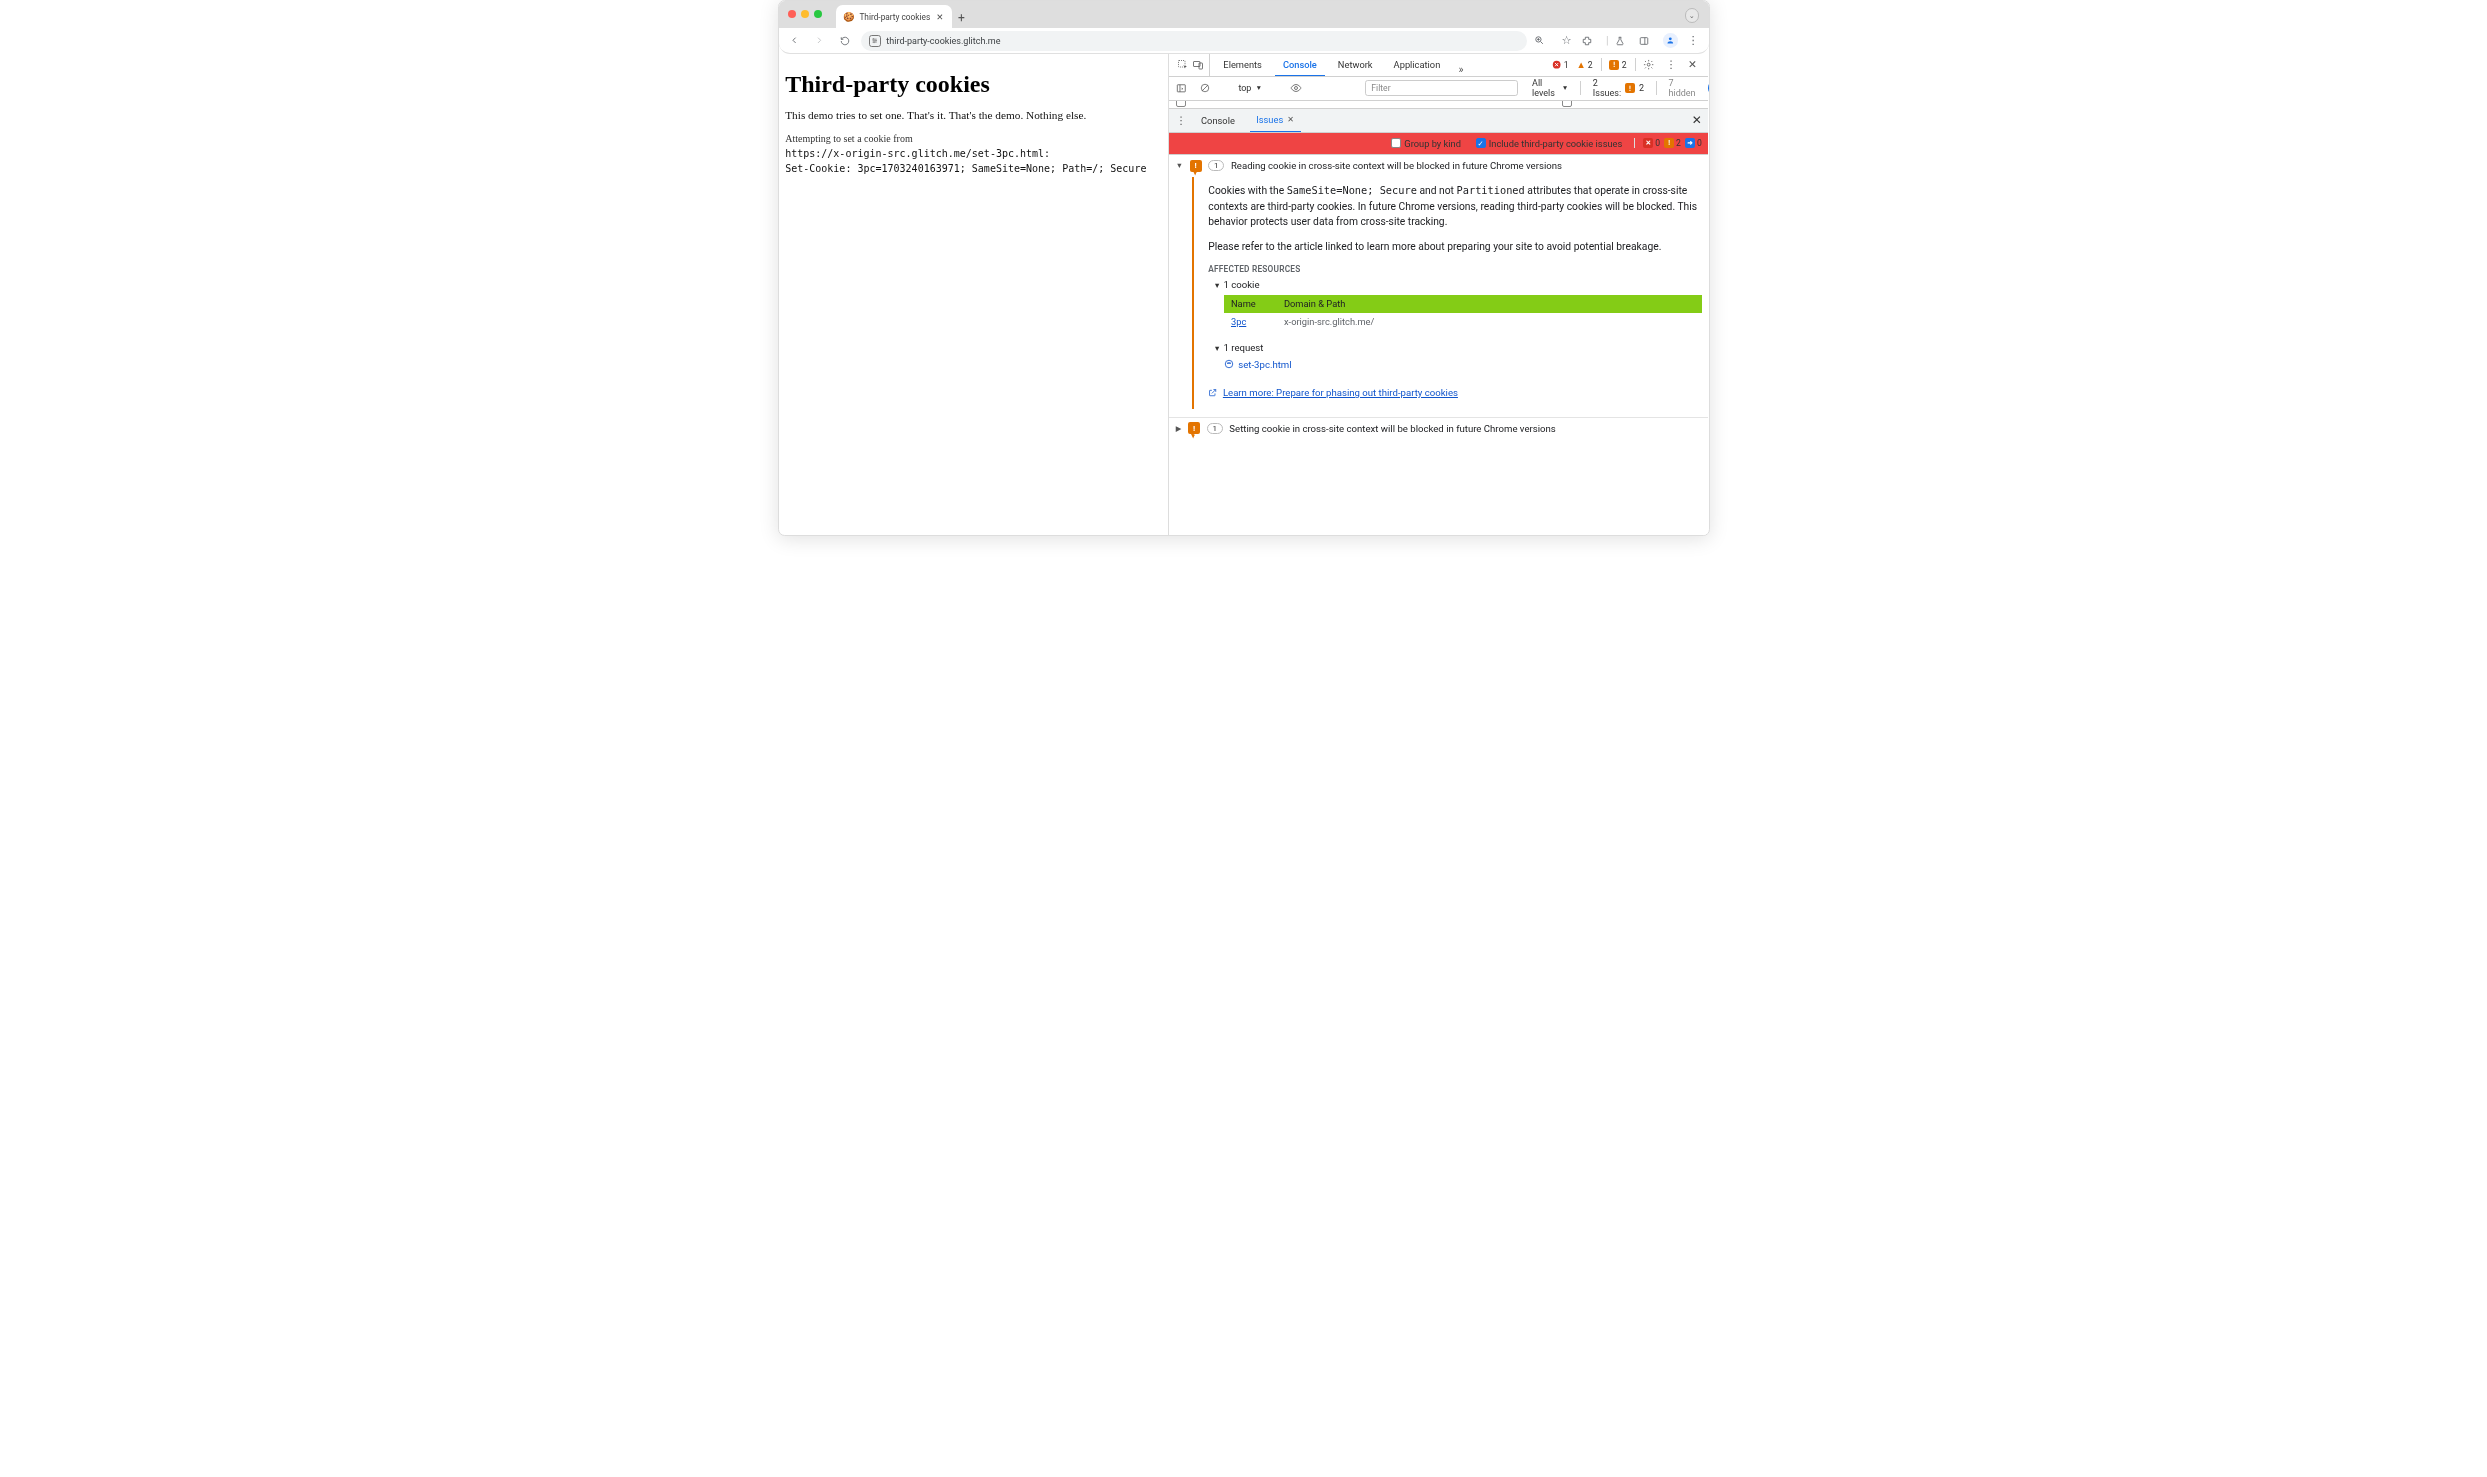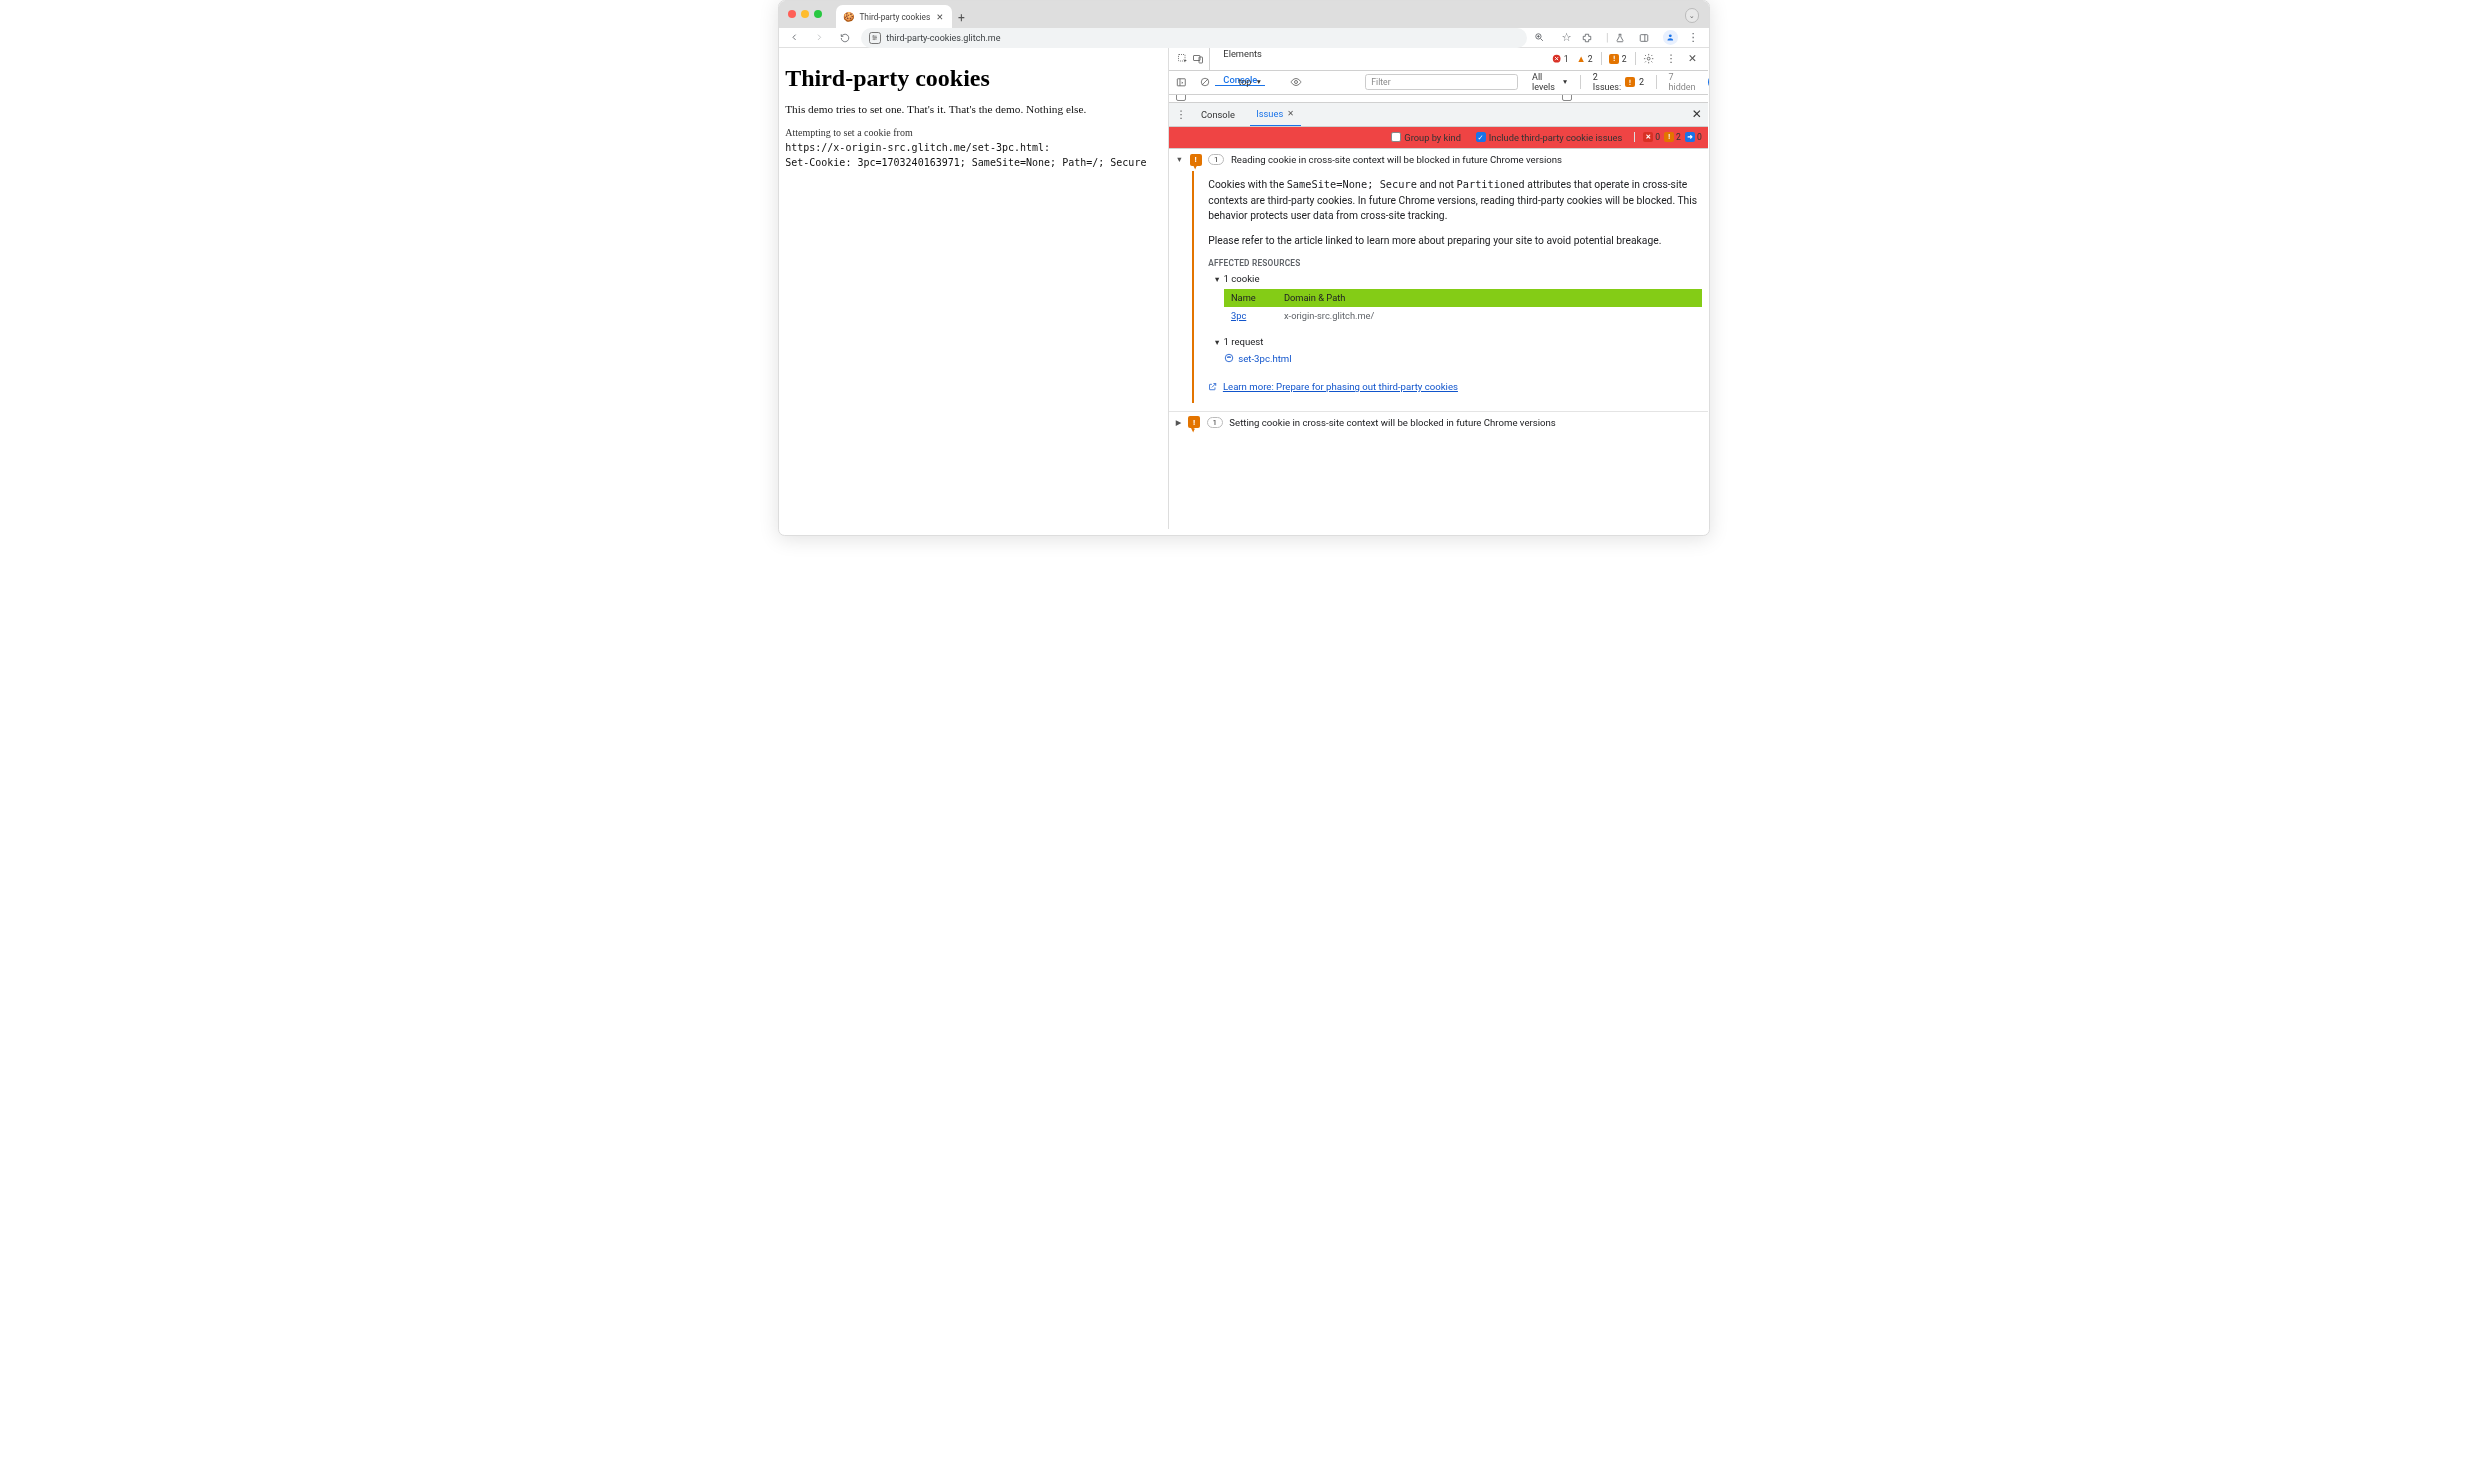--- a/index.html
+++ b/index.html
@@ -12,21 +12,21 @@
   .traffic { position:absolute; left:9.3px; top:8.6px; display:flex; gap:5.3px; }
   .traffic span { width:8px; height:8px; border-radius:50%; display:block; }
   .tl-red{background:#ff5f57;} .tl-yel{background:#febc2e;} .tl-grn{background:#28c840;}
   .tabs { display:flex; align-items:flex-end; margin-left:57px; height:100%; }
   .tab { background:#fff; height:23px; display:flex; align-items:center; padding:0 8px 0 8px; border-radius:6.7px 6.7px 0 0; font-size:8.3px; color:#444; min-width:116px; gap:5.3px; position:relative; }
   .tab .favicon { width:10.6px; height:10.6px; display:flex; align-items:center; justify-content:center; font-size:9.3px; }
   .tab .close-x { margin-left:auto; color:#555; font-size:8.6px; }
   .newtab { width:20px; height:20px; display:flex; align-items:center; justify-content:center; color:#555; font-size:12px; }
   .chrome-chev { position:absolute; right:9.3px; top:7.3px; width:14.6px; height:14.6px; border-radius:50%; border:0.7px solid #bbb; display:flex; align-items:center; justify-content:center; color:#555; font-size:7.3px; background:#e8e8e8; }
 
-  .addrbar { background:#fff; height:20px; border-bottom:0.7px solid #e0e0e0; display:flex; align-items:center; padding:0 6.7px; gap:6.7px; }
+  .addrbar { background:#fff; height:26px; border-bottom:0.7px solid #e0e0e0; display:flex; align-items:center; padding:0 6.7px; gap:6.7px;border-radius:11px; }
   .nav-ico { width:18.6px; height:18.6px; display:flex; align-items:center; justify-content:center; color:#5f6368; font-size:10.6px; }
   .omnibox { flex:1; height:20px; border-radius:10.6px; background:#f1f3f4; display:flex; align-items:center; padding:0 8px; color:#3c4043; font-size:9px; gap:5.3px; }
   .omnibox .pill { width:12px;height:12px; border:0.8px solid #777; border-radius:2.7px; display:flex; align-items:center;justify-content:center;font-size:6.7px;color:#666; }
   .right-ico { color:#5f6368; font-size:11.3px; width:17.3px; text-align:center; }
   .avatar-circ { width:14.6px;height:14.6px;border-radius:50%;background:#e8f0fe;display:flex;align-items:center;justify-content:center;color:#1a73e8;font-size:8.6px; }
   .ico-sep { color:#ccc; font-size:10.6px; }
 
   
   .split { display:flex; height:calc(100% - 53px); }
   .page { width:42%; padding:13.3px 6.7px 6.7px 6.7px; border-right:0.7px solid #ddd; overflow:auto; }
@@ -34,21 +34,21 @@
   .page p { font-family: "Times New Roman", Georgia, serif; font-size:11.3px; color:#111; margin:0 0 12px 0; }
   .page .mono { font-family: Menlo, Consolas, monospace; font-size:10px; color:#111; line-height:1.5; white-space:pre; }
   .page .serif15 { font-family: Liberation Serif, serif; font-size:10px; margin-bottom:2px; }
 
   .devtools { width:58%; display:flex; flex-direction:column; background:#fff; font-size:8.6px; }
 
   
   .dt-row { display:flex; align-items:center; border-bottom:0.7px solid #d0d0d0; }
   .dt-tabs { height:22.6px; padding:0 2.7px; gap:0; }
   .dt-tabs .left-icons { display:flex; align-items:center; gap:2.7px; padding:0 5.3px; border-right:0.7px solid #d0d0d0; height:100%; }
-  .dt-tabs .tabgrp { display:flex; align-items:flex-start; height:100%; padding-left:5.3px; gap:15px;flex-direction:column; }
+  .dt-tabs .tabgrp { display:flex; align-items:flex-end; height:100%; padding-left:5.3px; gap:5px; }
   .dt-tab { padding:0 8px; height:100%; display:flex; align-items:center; color:#333; font-size:9.3px; cursor:pointer; }
   .dt-tab.active { color:#1a73e8; border-bottom:1.3px solid #1a73e8; font-weight:500; }
   .ovfl { padding:0 5.3px; color:#555; font-size:10.6px; }
   .dt-right { margin-left:auto; display:flex; align-items:center; gap:8px; padding-right:6.7px; height:100%; }
   .badge-org { background:#e37400; color:#fff; border-radius:2px; font-weight:700; font-size:7.3px; padding:0.7px 2.7px; font-family:Menlo,monospace; }
   .tri-warn { color:#e37400; font-size:9.3px; }
   .sep-v { width:0.7px; height:13.3px; background:#d0d0d0; }
   .gear, .dots, .xbtn { color:#555; font-size:10.6px; width:13.3px; text-align:center; }
 
   

